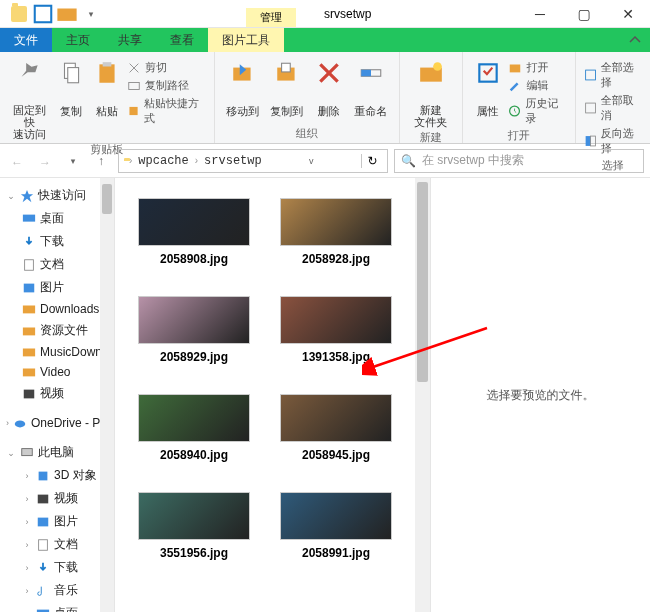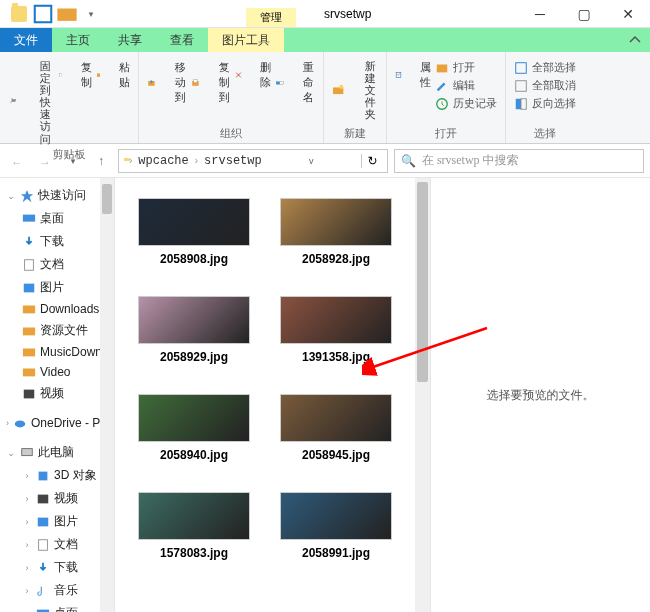--- a/index.html
+++ b/index.html
@@ -11,47 +11,47 @@
 .titlebar .qat-btn { width: 22px; height: 22px; display:flex;align-items:center;justify-content:center;color:#555; }
 .folder-icon { width:16px; height:16px; background:#f8d775; border-radius:2px; position:relative; }
 .folder-icon::before{content:"";position:absolute;top:-3px;left:1px;width:6px;height:3px;background:#f8d775;border-radius:1px 1px 0 0;}
 .titlebar .tabgrp { margin-left: 140px; display:flex; align-items:flex-end; height:100%;}
 .contextual-tab { background:#fff6b0; padding:2px 14px; font-size:11px;}
 .title-text { margin-left: 28px; font-size: 12px; }
 .win-controls { margin-left:auto; display:flex; height:100%; }
 .win-controls .wc { width:44px; display:flex;align-items:center;justify-content:center; font-size:14px; color:#333;}
 
 
-.ribbontabs { height: 24px; display:flex; align-items:stretch; background:#86efac; font-size:12px; }
+.ribbontabs { height: 24px; display:flex; align-items:stretch; background:#22c55e; font-size:12px; }
 .ribbontabs .file-tab { background:#1979ca; color:#fff; padding:0 14px; display:flex;align-items:center; }
 .ribbontabs .tab { padding:0 14px; display:flex; align-items:center; color:#333; }
 .ribbontabs .tab.picture { background:#fff6b0; }
 .ribbontabs .collapse { margin-left:auto; width:30px; display:flex;align-items:center;justify-content:center;}
 
 
 .ribbon { height: 92px; background:#f5f6f7; display:flex; border-bottom:1px solid #d0d0d0; }
 .ribbon-group { display:flex; flex-direction:column; padding:4px 8px 2px; border-right:1px solid #e1e1e1; }
 .ribbon-group .rg-body { flex:1; display:flex; align-items:flex-start; gap:4px; }
 .ribbon-group .rg-label { font-size:11px; color:#666; text-align:center; padding-top:2px;}
-.bigbtn { display:flex; flex-direction:row; align-items:center; justify-content:center; width:46px; padding-top:4px; font-size:11px; color:#333; gap:18px; }
+.bigbtn { display:flex; flex-direction:column; align-items:center; justify-content:center; width:46px; padding-top:4px; font-size:11px; color:#333; gap:18px; }
 .bigbtn svg { width:26px; height:26px; }
 .smallcol { display:flex; flex-direction:column; gap:3px; padding-top:4px; font-size:11px; color:#555; }
 .smallcol .sm { display:flex; align-items:center; gap:4px; }
 .smallcol .sm svg { width:14px; height:14px; }
 
 
 .navbar { height: 34px; background:#fff; display:flex; align-items:center; gap:6px; padding: 4px 6px; border-bottom:1px solid #e5e5e5;}
 .navbtn { width:22px;height:22px;display:flex;align-items:center;justify-content:center;color:#666; border:1px solid transparent;}
 .navbtn.disabled { color:#bbb; }
 .addressbar { flex:1; height:24px; border:1px solid #c7c7c7; display:flex; align-items:center; padding:0 4px; gap:6px; }
 .addressbar .crumb { display:flex; align-items:center; gap:3px; color:#333;font-family:Liberation Mono, monospace; }
 .addressbar .sep { color:#999; font-size:10px; }
 .addressbar .refresh { margin-left:auto; width:22px; text-align:center; border-left:1px solid #c7c7c7; }
 .searchbar { width:250px; height:24px; border:1px solid #c7c7c7; display:flex; align-items:center; padding:0 6px; gap:6px;}
-.searchbar .ph { color:#999;font-family:Liberation Serif, serif; }
+.searchbar .ph { color:#999; }
 
 
 .main { display:flex; height: calc(612px - 28px - 24px - 92px - 34px); }
 .navpane { width:134px; border-right:1px solid #e5e5e5; overflow:hidden; position:relative; padding-top:6px; }
 .navpane .node { display:flex; align-items:center; gap:4px; padding:3px 4px 3px 8px; font-size:12px; color:#222; white-space:nowrap; }
 .navpane .node .tw { width:10px; color:#888; font-size:9px; display:inline-block; text-align:center;}
 .navpane .node.l1 { padding-left: 6px; }
 .navpane .node.l2 { padding-left: 22px; }
 .navpane .node svg { width:14px; height:14px; flex-shrink:0;}
 .navpane .vscroll { position:absolute; right:0; top:0; bottom:0; width:14px; background:#f0f0f0; }
@@ -133,20 +133,40 @@
             <rect x="9" y="7" width="10" height="14" fill="#fff" stroke="#888"></rect>
           </svg>
         <span>复制</span>
       </div>
       <div class="bigbtn" style="width:34px;">
         <svg viewBox="0 0 24 24">
             <rect x="5" y="4" width="14" height="17" class="i-orange"></rect>
             <rect x="8" y="2" width="8" height="4" fill="#ccc"></rect>
           </svg>
         <span>粘贴</span>
+      </div>
+      <div class="smallcol">
+        <div class="sm">
+            <svg viewBox="0 0 16 16">
+              <path d="M3 3l10 10M13 3L3 13" stroke="#888" fill="none"></path>
+            </svg>
+            <span>剪切</span>
+          </div>
+        <div class="sm">
+            <svg viewBox="0 0 16 16">
+              <rect x="2" y="4" width="12" height="8" fill="none" stroke="#888"></rect>
+            </svg>
+            <span>复制路径</span>
+          </div>
+        <div class="sm">
+            <svg viewBox="0 0 16 16">
+              <rect x="3" y="3" width="10" height="10" class="i-orange"></rect>
+            </svg>
+            <span>粘贴快捷方式</span>
+          </div>
       </div>
     </div>
     <div class="rg-label">剪贴板</div>
   </div>
 
   <div class="ribbon-group">
     <div class="rg-body">
       <div class="bigbtn" style="width:40px;">
         <svg viewBox="0 0 24 24">
             <rect x="3" y="7" width="16" height="12" class="i-orange"></rect>
@@ -431,21 +451,21 @@
           <div class="thumb">
             <div class="img" style="background: linear-gradient(135deg, rgb(63, 107, 58), rgb(34, 34, 34));"></div>
             <span>2058940.jpg</span>
           </div>
           <div class="thumb">
             <div class="img" style="background: linear-gradient(135deg, rgb(122, 90, 60), rgb(34, 34, 34));"></div>
             <span>2058945.jpg</span>
           </div>
           <div class="thumb">
             <div class="img" style="background: linear-gradient(135deg, rgb(60, 107, 98), rgb(34, 34, 34));"></div>
-            <span>1578083.jpg</span>
+            <span>3551956.jpg</span>
           </div>
           <div class="thumb">
             <div class="img" style="background: linear-gradient(135deg, rgb(47, 90, 122), rgb(34, 34, 34));"></div>
             <span>2058991.jpg</span>
           </div>
         </div>
     </div>
     <div class="vscroll">
         <div class="th"></div>
       </div>

